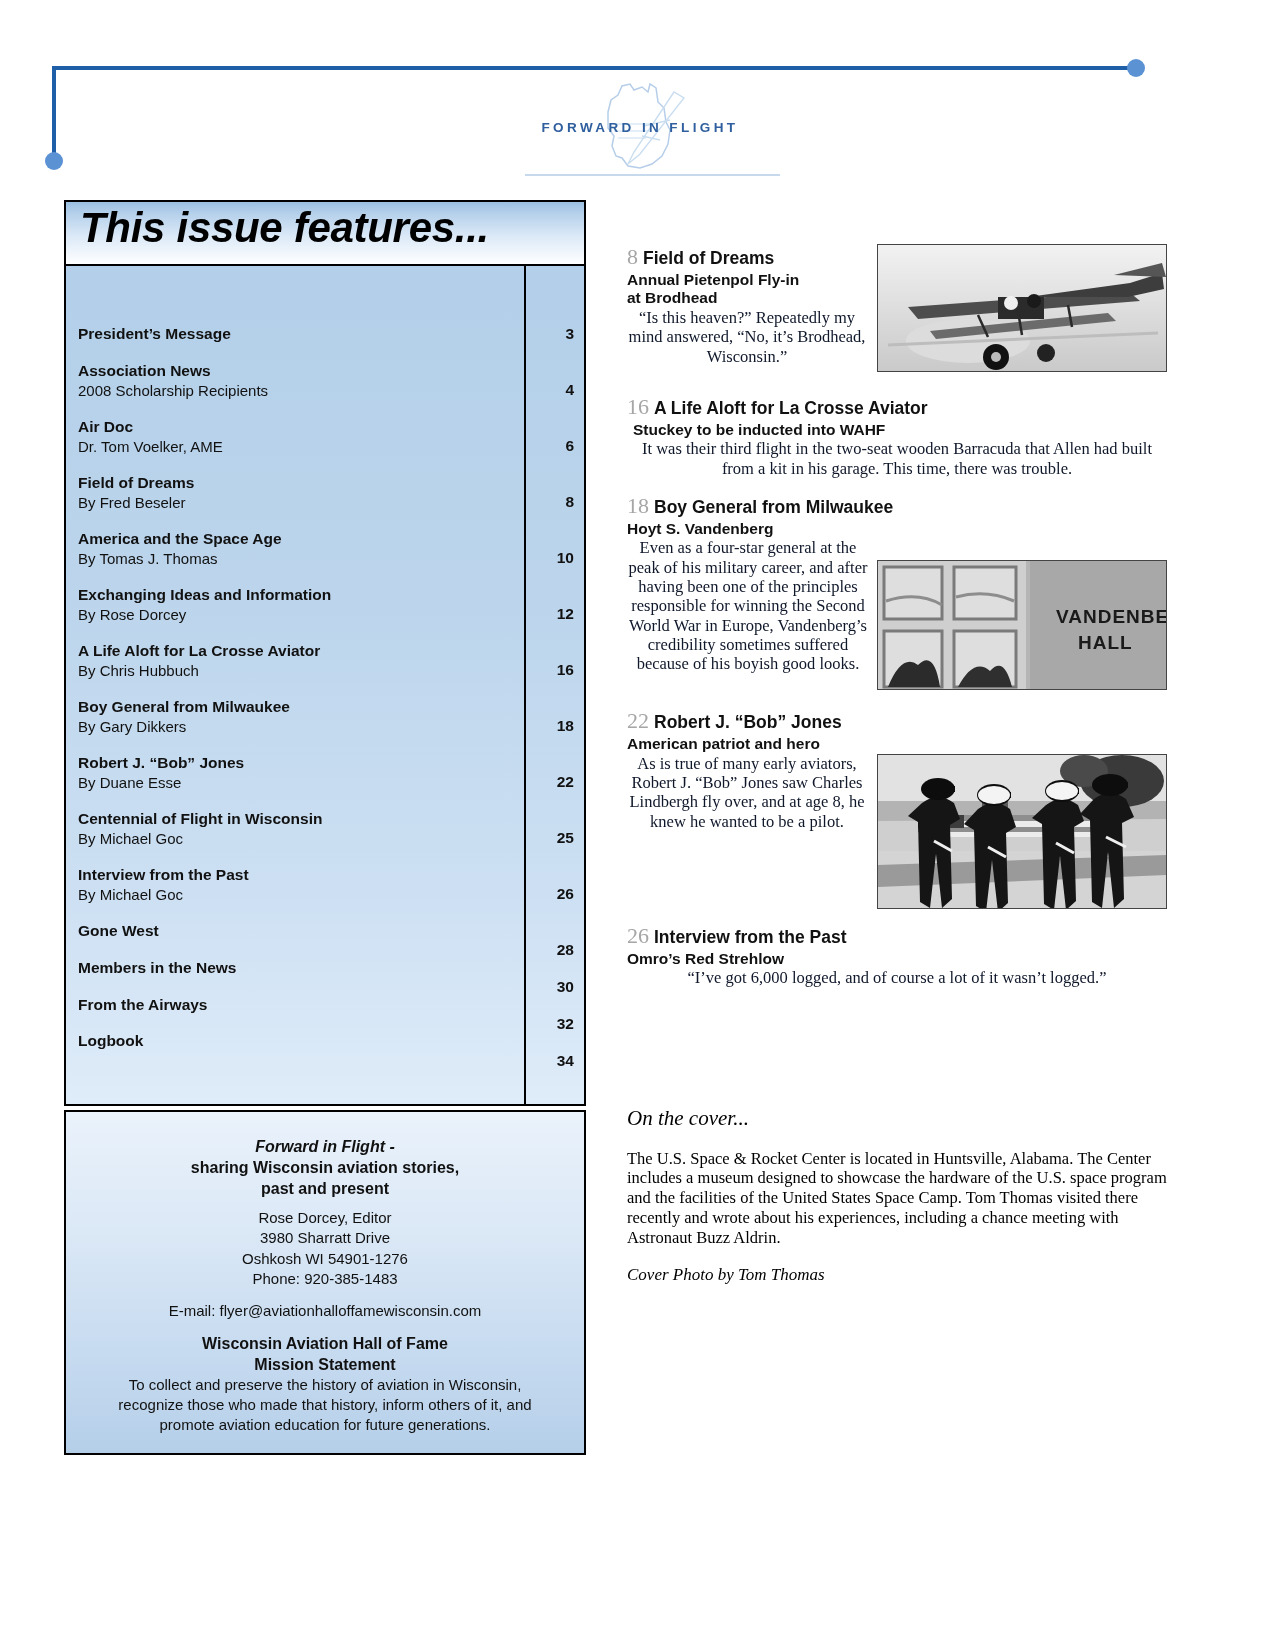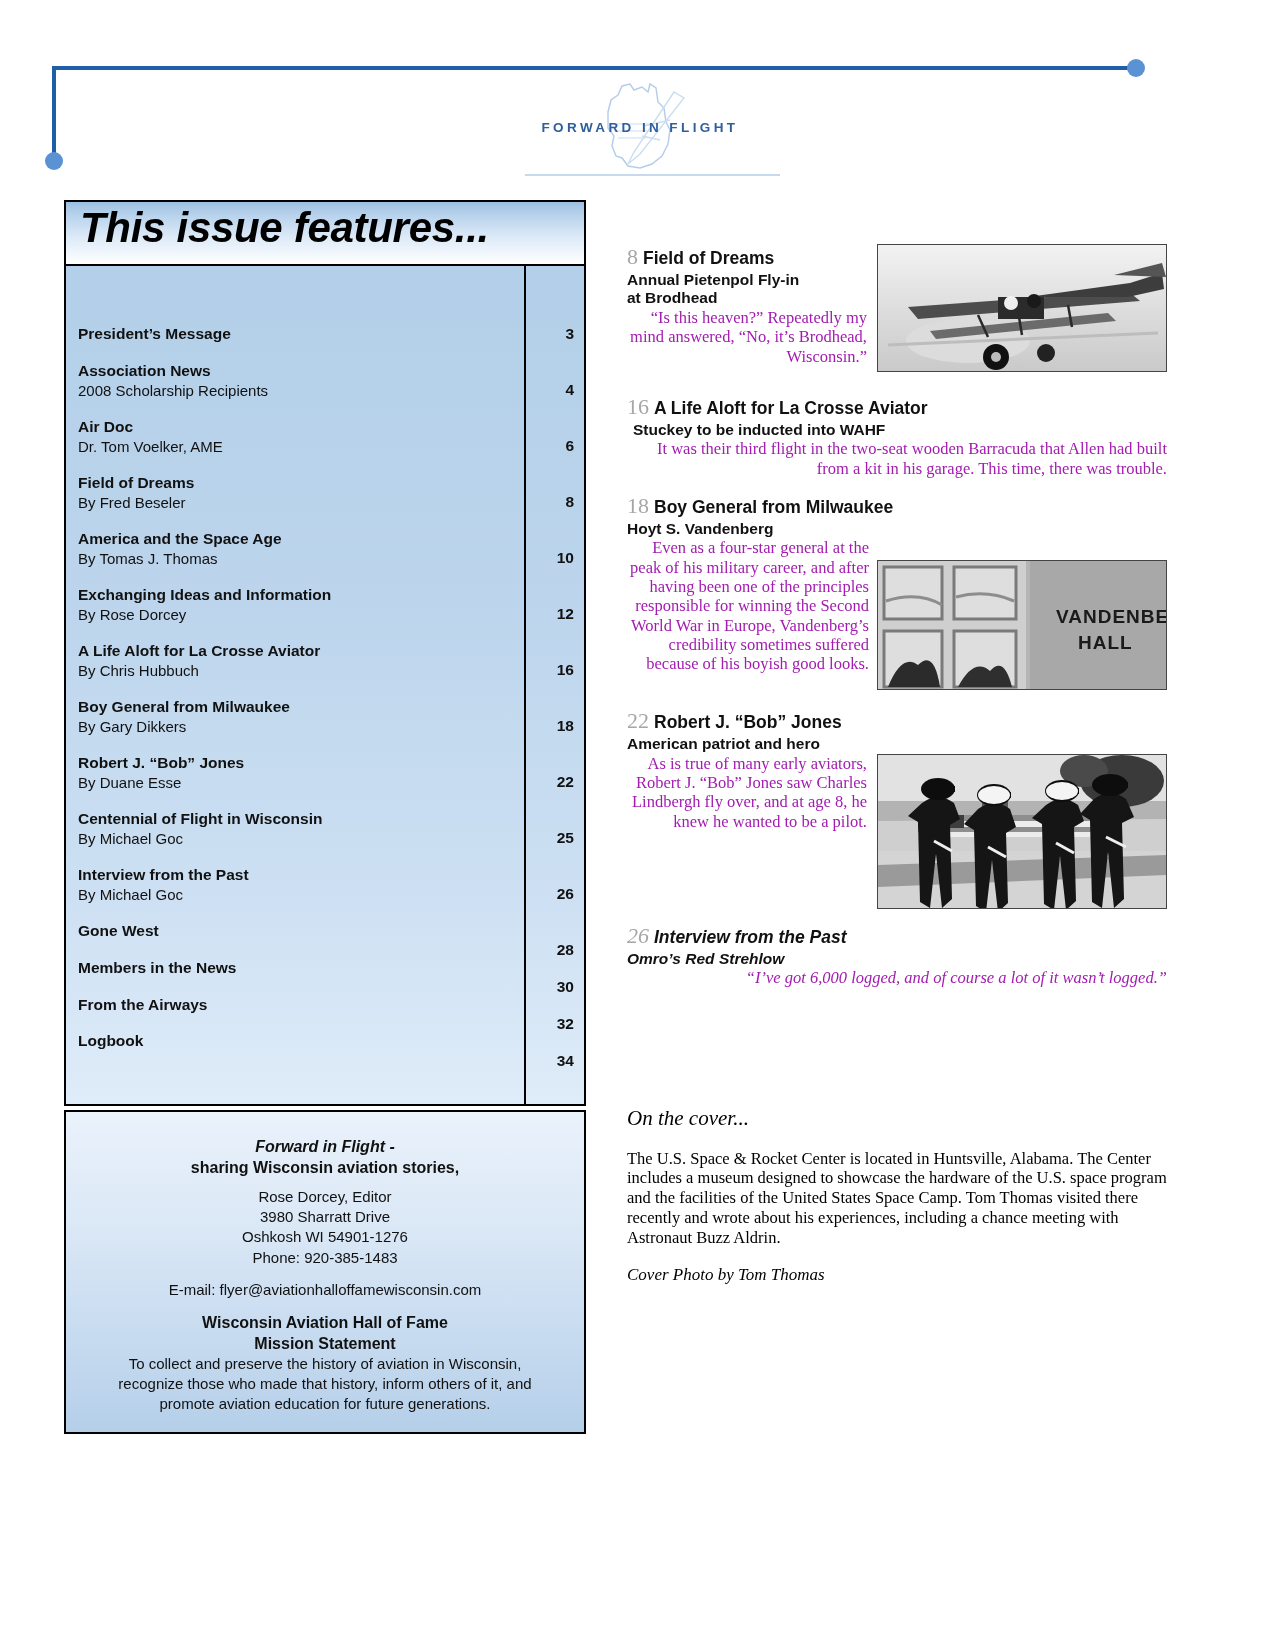--- a/index.html
+++ b/index.html
@@ -84,21 +84,21 @@
   .art-head .pgnum {
     font-family:"Liberation Serif", serif;
     font-weight:normal; color:#a6a6a6; font-size:22px;
     padding-right:5px;
   }
   .art-sub {
     font-size:15.5px; font-weight:bold; color:#111; line-height:1.2;
   }
   .art-body {
     font-family:"Liberation Serif", serif;
-    font-size:16.5px; color:#a21caf; line-height:1.17; text-align:right;
+    font-size:16.5px; color:#0f172a; line-height:1.17; text-align:center;
   }
 
   .photo { border:1px solid #444; background:#d8d8d8; overflow:hidden; position:relative; }
 
   .fl-right { float:right; margin:0 0 4px 8px; }
   .clearfix::after { content:""; display:block; clear:both; }
 
   #cover-block { margin-top:118px; }
   #cover-head {
     font-family:"Liberation Serif", serif;
@@ -260,20 +260,21 @@
         </div>
       <div class="toc-row">
           <div class="pg-row">34</div>
         </div>
     </div>
   </div>
 
   <div id="info-box">
     <div class="ib-strong ital">Forward in Flight -</div>
     <div class="ib-strong">sharing Wisconsin aviation stories,</div>
+    <div class="ib-strong">past and present</div>
     <div class="ib-gap-sm"></div>
     <div class="ib-plain">Rose Dorcey, Editor</div>
     <div class="ib-plain">3980 Sharratt Drive</div>
     <div class="ib-plain">Oshkosh WI  54901-1276</div>
     <div class="ib-plain">Phone: 920-385-1483</div>
     <div class="ib-gap"></div>
     <div class="ib-plain">E-mail: flyer@aviationhalloffamewisconsin.com</div>
     <div class="ib-gap"></div>
     <div class="ib-strong">Wisconsin Aviation Hall of Fame</div>
     <div class="ib-strong">Mission Statement</div>
@@ -392,21 +393,21 @@
         <g fill="#f4f4f4">
           <ellipse cx="116" cy="40" rx="16" ry="9"></ellipse>
           <ellipse cx="184" cy="36" rx="16" ry="9"></ellipse>
         </g>
         <path d="M56 86 L74 96 M110 92 L128 102 M178 88 L196 98 M228 82 L248 92" stroke="#efefef" stroke-width="3"></path>
       </svg>
     </div>
     <div class="art-body" style="width:240px;">As is true of many early aviators, Robert J. “Bob” Jones saw Charles Lindbergh fly over, and at age 8, he knew he wanted to be a pilot.</div>
   </div>
 
-  <div class="art" style="margin-top:10px;font-style:italic;">
+  <div class="art" style="margin-top:10px;">
     <div class="art-head" style="width:250px;">
       <span class="pgnum">26</span><span>Interview from the Past</span>
     </div>
     <div class="art-sub">Omro’s Red Strehlow</div>
     <div class="art-body">“I’ve got 6,000 logged, and of course a lot of it wasn’t logged.”</div>
   </div>
 
   <div id="cover-block">
     <div id="cover-head">On the cover...</div>
     <div id="cover-body">The U.S. Space &amp; Rocket Center is located in Huntsville, Alabama. The Center includes a museum designed to showcase the hardware of the U.S. space program and the facilities of the United States Space Camp. Tom Thomas visited there recently and wrote about his experiences, including a chance meeting with Astronaut Buzz Aldrin.</div>

